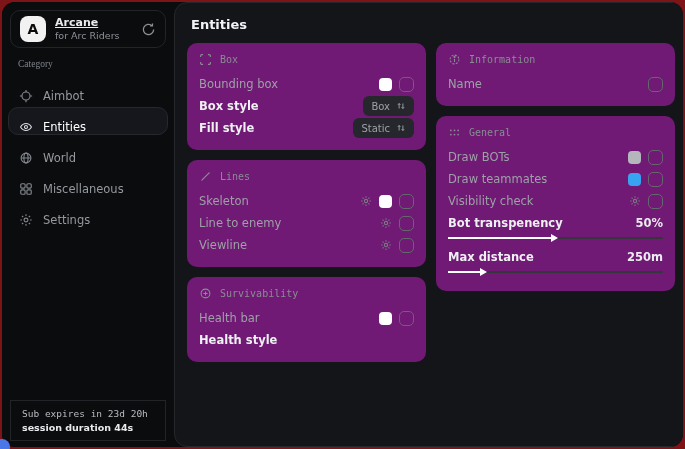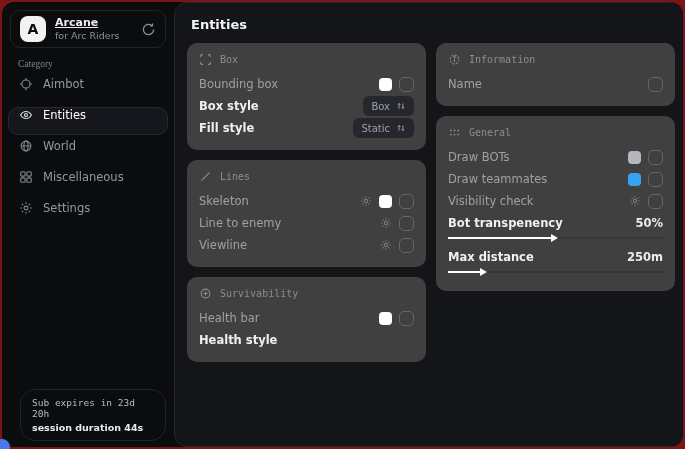--- a/index.html
+++ b/index.html
@@ -16,39 +16,39 @@
   .logo-square { width:26px; height:26px; border-radius:8px; background:#f2f2f2; color:#0b0b0b;
                  display:flex; align-items:center; justify-content:center;
                  font-weight:700; font-size:14px; }
   .logo-title { font-size:11px; font-weight:700; color:#ececee; line-height:1.25;text-decoration:underline; }
   .logo-sub { font-size:9.5px; color:#8d9196; line-height:1.25; }
   .refresh-btn { margin-left:auto; color:#8d9196; width:15px; height:15px; cursor:pointer; }
 
   .category { margin:11px 0 7px 16px; font-size:9.5px; color:#7e838a;font-family:Liberation Serif, serif; }
 
   .nav { display:flex; flex-direction:column; gap:3px; }
-  .nav-item { display:flex; align-items:flex-start; gap:10px; height:28px; margin:0 6px;
+  .nav-item { display:flex; align-items:flex-end; gap:10px; height:28px; margin:0 6px;
               padding:0 10px; border:1px solid transparent; border-radius:10px;
               color:#95999e; font-size:11.5px; cursor:pointer; }
   .nav-item .nicon { width:14px; height:14px; color:#82868b; flex:0 0 14px; }
   .nav-item.active { background:#16171c; border-color:#27282d; color:#ffffff; }
   .nav-item.active .nicon { color:#d8dadc; }
 
-  .footer-card { position:absolute; left:18px; right:8px; bottom:6px;
-                 border:1px solid #232428; border-radius:15px; padding:7px 11px; }
+  .footer-card { position:absolute; left:8px; right:8px; bottom:6px;
+                 border:1px solid #232428; border-radius:0; padding:7px 11px; }
   .footer-line1 { font-family:"DejaVu Sans Mono", monospace; font-size:9.5px; color:#b8bcc1; }
   .footer-line2 { font-size:9.5px; font-weight:700; color:#e8eaed; margin-top:3px; }
 
   
   .main { flex:1; background:#141519; border:1px solid #26272b; border-radius:13px; }
   .page-title { margin:14px 0 11px 16px; font-size:13px; font-weight:700; color:#f2f3f5; }
   .columns { display:flex; gap:10px; padding:0 12px; }
   .col { display:flex; flex-direction:column; gap:10px; width:239px; }
 
-  .panel { background:#404040; border-radius:10px; padding:10px 12px 11px; }
+  .panel { background:#701a75; border-radius:10px; padding:10px 12px 11px; }
   .panel-header { display:flex; align-items:center; gap:8px; margin-bottom:7px;
                   color:#898d92; font-family:"DejaVu Sans Mono", monospace; font-size:10px; }
   .panel-header .picon { width:13px; height:13px; color:#898d92; }
 
   .row { display:flex; align-items:center; justify-content:space-between; height:22px; }
   .label { font-size:11.5px; color:#9da1a6; }
   .label.em { color:#eef0f2; font-weight:700; }
   .controls { display:flex; align-items:center; gap:7px; }
   .swatch { width:13px; height:13px; border-radius:4px; cursor:pointer; }
   .checkbox { width:15px; height:15px; border:1.5px solid #64676c; border-radius:5px; cursor:pointer; }

